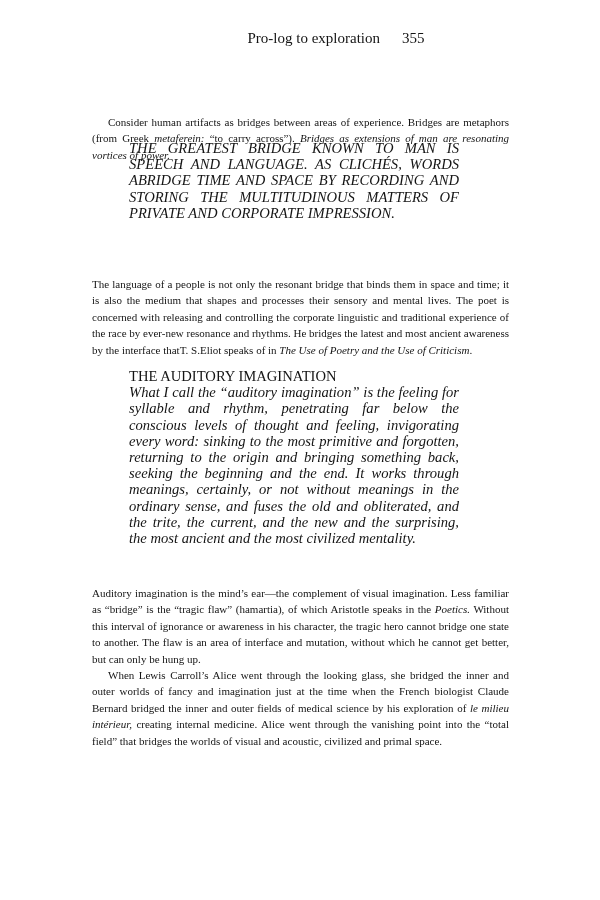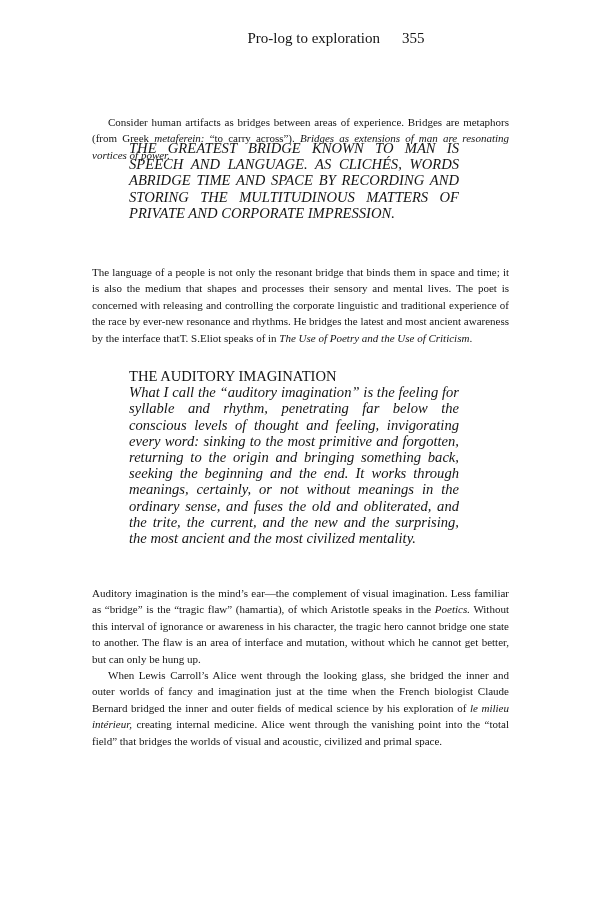--- a/index.html
+++ b/index.html
@@ -32,21 +32,21 @@
   <div class="body" style="top:74px;">
     <p class="indent">
       <span>Consider human artifacts as bridges between areas of experience. Bridges are metaphors (from Greek </span><i>metaferein:</i><span> “to carry across”). </span><i>Bridges as extensions of man are resonating vortices of power.</i>
     </p>
   </div>
 
   <div class="quote caps-quote" style="top:140px;">
     <p>THE GREATEST BRIDGE KNOWN TO MAN IS SPEECH AND LANGUAGE. AS CLICHÉS, WORDS ABRIDGE TIME AND SPACE BY RECORDING AND STORING THE MULTITUDINOUS MATTERS OF PRIVATE AND CORPORATE IMPRESSION.</p>
   </div>
 
-  <div class="body" style="top:224px;">
+  <div class="body" style="top:236px;">
     <p>
       <span>The language of a people is not only the resonant bridge that binds them in space and time; it is also the medium that shapes and processes their sensory and mental lives. The poet is concerned with releasing and controlling the corporate linguistic and traditional experience of the race by ever-new resonance and rhythms. He bridges the latest and most ancient awareness by the interface thatT. S.Eliot speaks of in </span><i>The Use of Poetry and the Use of Criticism</i><span>.</span>
     </p>
   </div>
 
   <div class="quote" style="top:368px;">
     <p class="centered-head">THE AUDITORY IMAGINATION</p>
     <p>What I call the “auditory imagination” is the feeling for syllable and rhythm, penetrating far below the conscious levels of thought and feeling, invigorating every word: sinking to the most primitive and forgotten, returning to the origin and bringing something back, seeking the beginning and the end. It works through meanings, certainly, or not without meanings in the ordinary sense, and fuses the old and obliterated, and the trite, the current, and the new and the surprising, the most ancient and the most civilized mentality.</p>
   </div>
 

